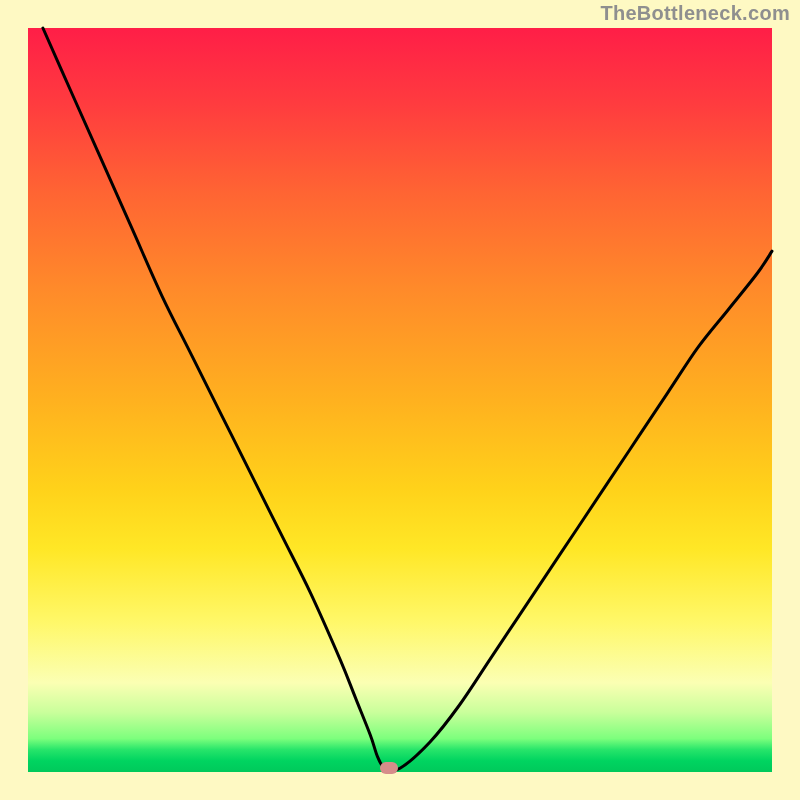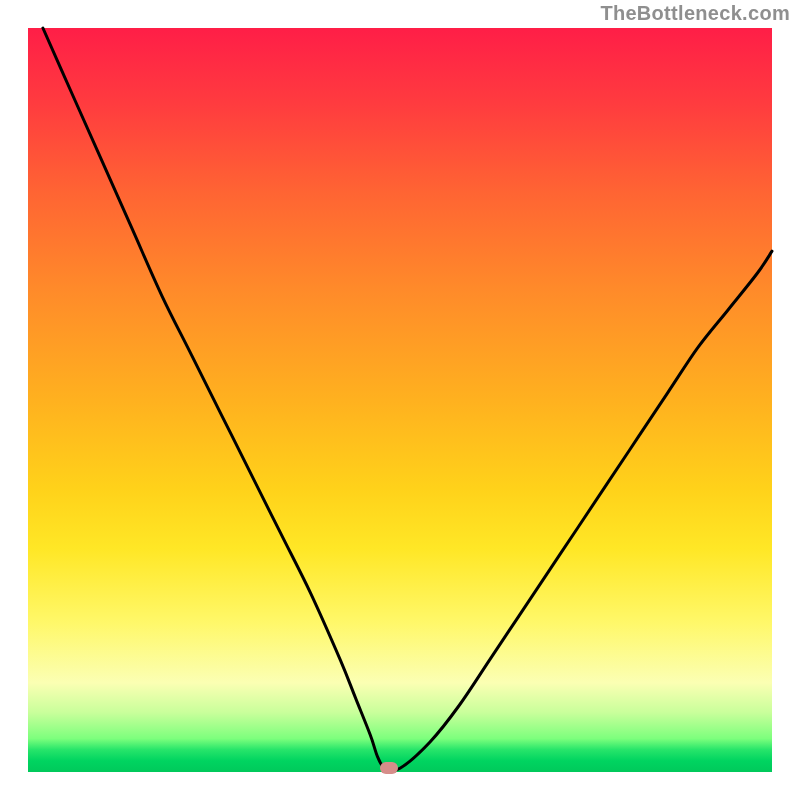--- a/index.html
+++ b/index.html
@@ -8,21 +8,21 @@
     width: 800px;
     height: 800px;
     background: #000;
     font-family: Arial, Helvetica, sans-serif;
     overflow: hidden;
   }
   .frame {
     position: relative;
     width: 800px;
     height: 800px;
-    background: #ffffff;
+    background: #fef9c3;
   }
   .watermark {
     position: absolute;
     top: 2px;
     right: 10px;
     color: #8f8f8f;
     font-size: 20px;
     font-weight: 600;
     letter-spacing: 0.3px;
     z-index: 10;

